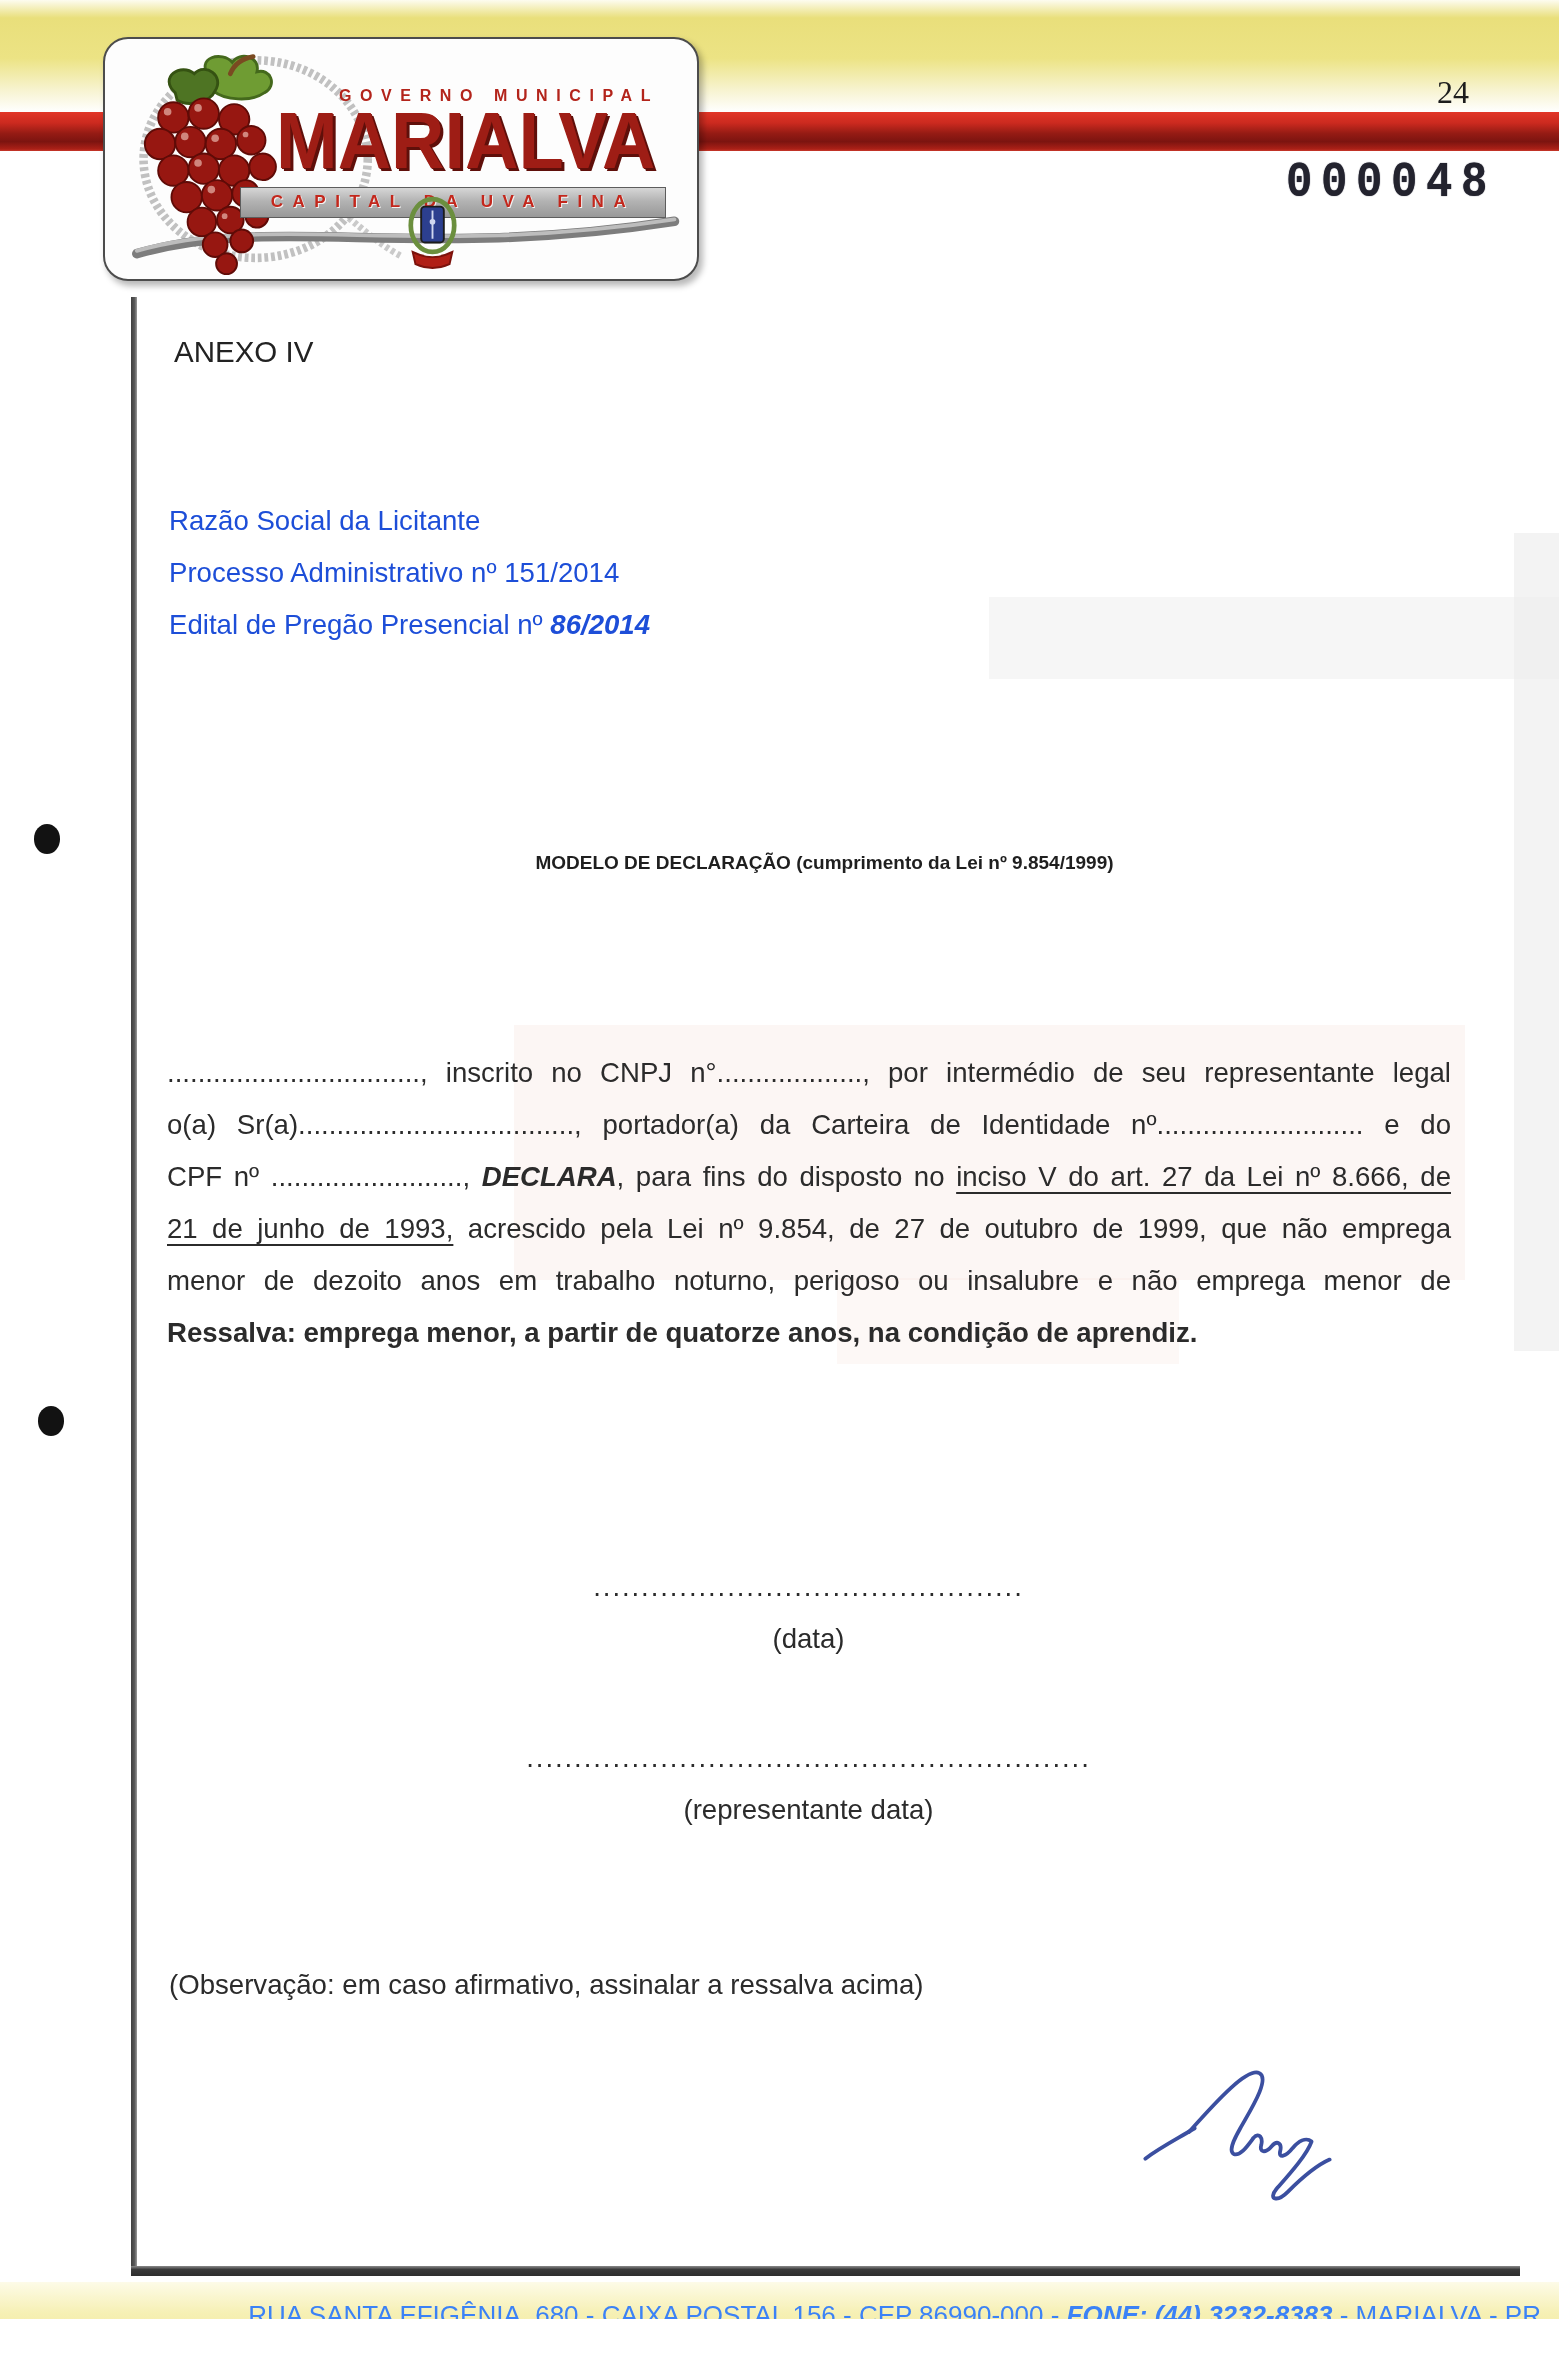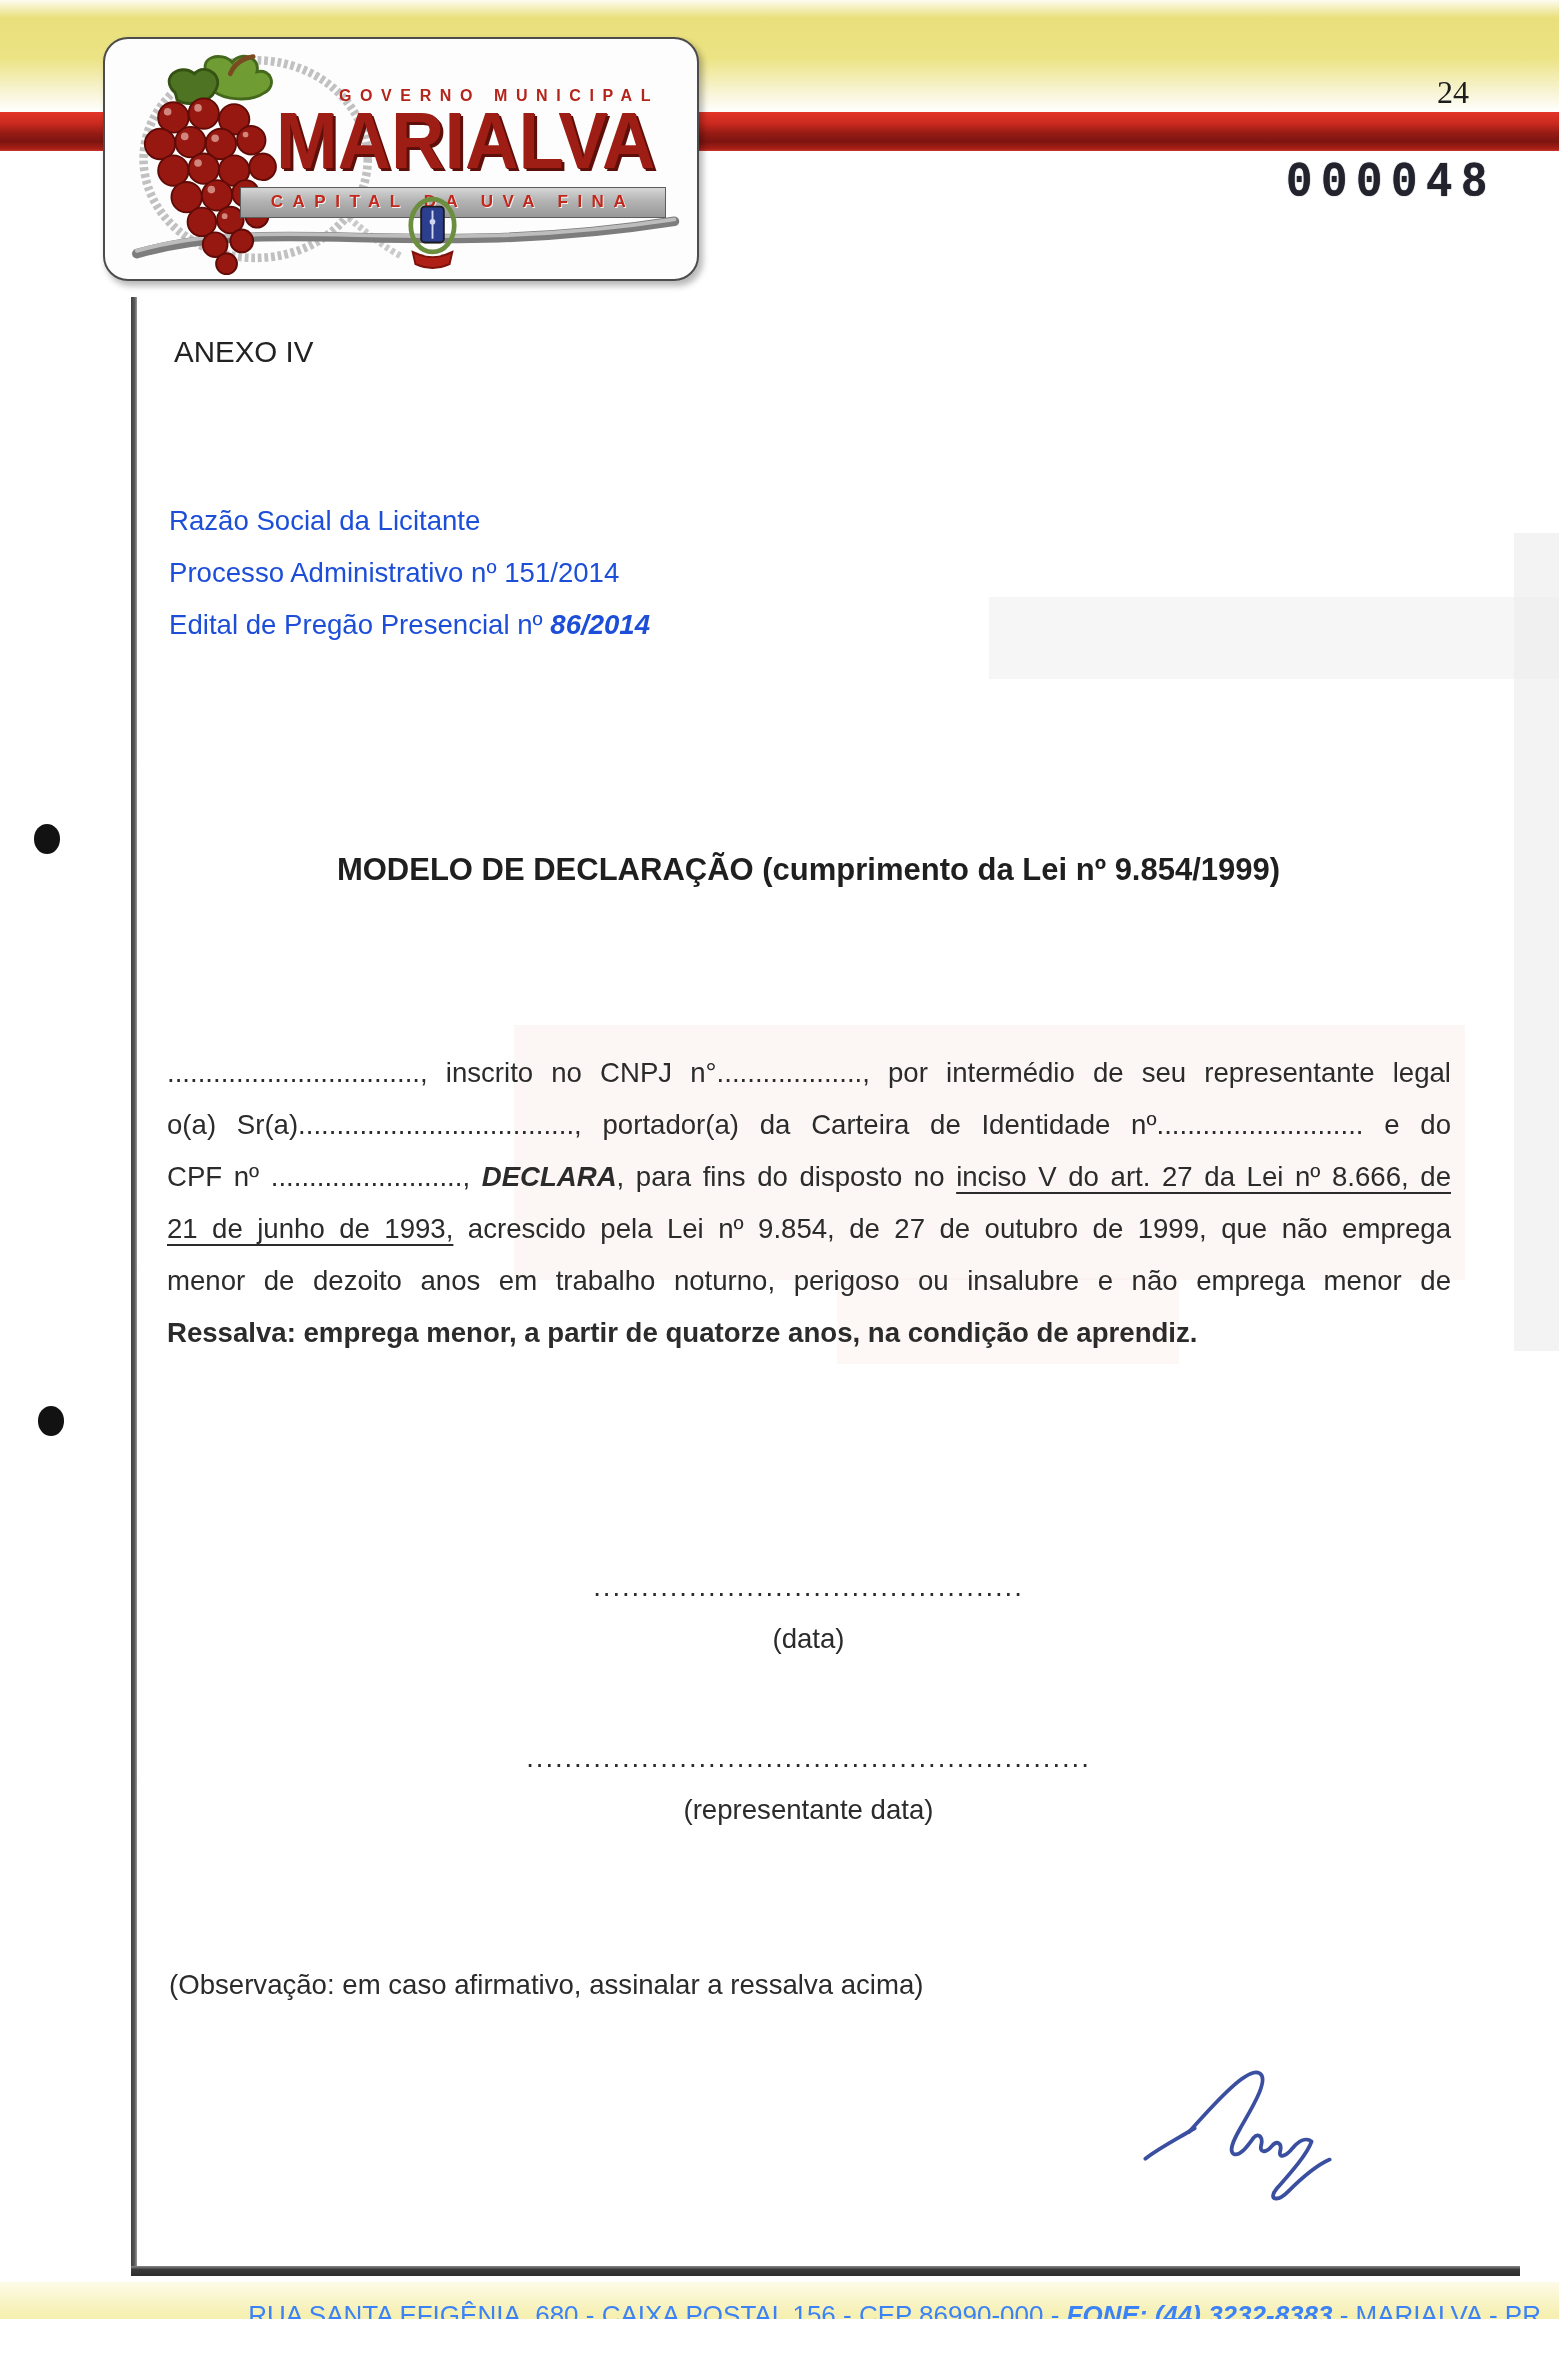--- a/index.html
+++ b/index.html
@@ -48,21 +48,21 @@
   .hole.h2{left:38px;top:1406px;}
   .streak-right{position:absolute;left:1514px;top:533px;width:46px;height:818px;background:#e9e9e9;opacity:.55;}
   .streak-band{position:absolute;left:989px;top:597px;width:571px;height:82px;background:#ededed;opacity:.5;}
   .tint-pink{position:absolute;left:514px;top:1025px;width:951px;height:255px;background:#f6e4dd;opacity:.33;}
   .tint-pink2{position:absolute;left:837px;top:1278px;width:342px;height:86px;background:#f6e4dd;opacity:.25;}
 
   
   .anexo{position:absolute;left:174px;top:335px;font-size:29.5px;font-weight:normal;color:#222;}
   .intro{position:absolute;left:169px;top:495px;font-size:27.6px;line-height:52px;color:#1d4ed8;}
   .doc-title{position:absolute;left:138px;top:852px;width:1341px;text-align:center;
-    font-size:31px;font-weight:bold;color:#1f1f1f;}
+    font-size:19px;font-weight:bold;color:#1f1f1f;padding-left:16px;}
   .decl{position:absolute;left:167px;top:1047px;width:1284px;font-size:27.6px;line-height:52px;color:#2b2b2b;}
   .jline{text-align:justify;text-align-last:justify;}
   .bold{font-weight:bold;font-style:italic;}
   .uline{text-decoration:underline;text-underline-offset:5.7px;}
   .ressalva{font-weight:bold;}
   .sig-center{position:absolute;left:138px;width:1341px;text-align:center;font-size:27.6px;color:#2b2b2b;}
   .dots{letter-spacing:1.9px;}
   .obs{position:absolute;left:169px;top:1969px;font-size:27.6px;color:#2b2b2b;}
   .signature{position:absolute;left:1132px;top:2052px;z-index:4;}
 

